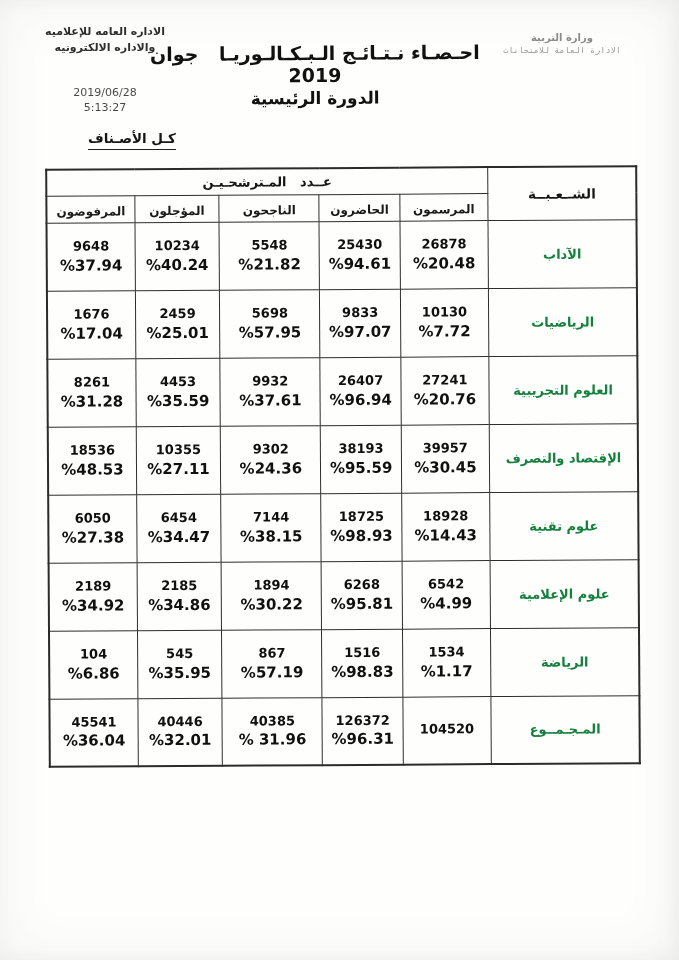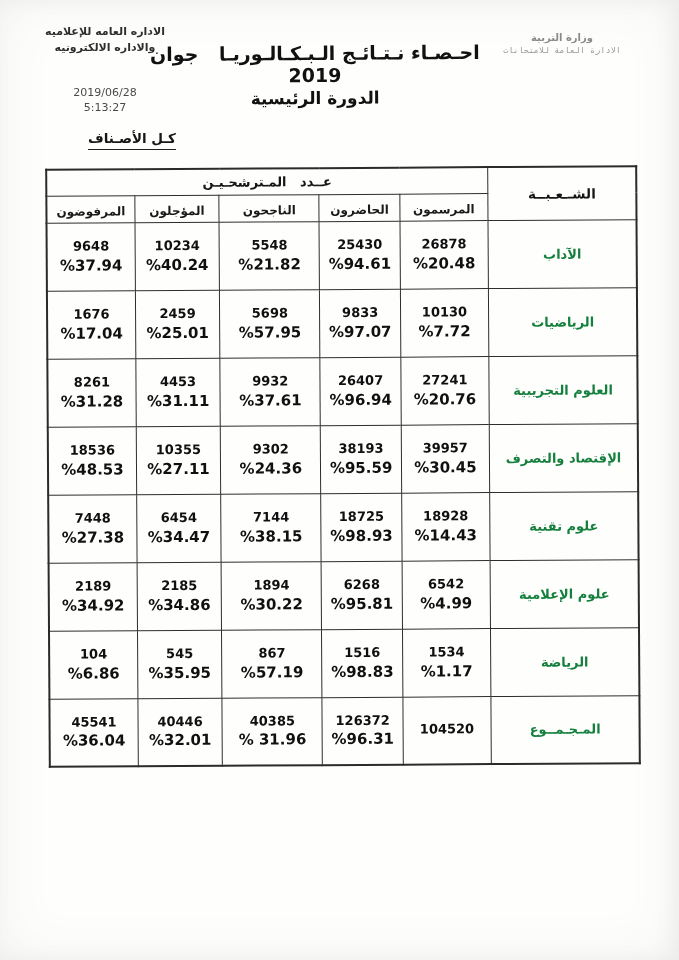--- a/index.html
+++ b/index.html
@@ -181,21 +181,21 @@
           <td>
             <div class="num">26407</div>
             <div class="pct">%96.94</div>
           </td>
           <td>
             <div class="num">9932</div>
             <div class="pct">%37.61</div>
           </td>
           <td>
             <div class="num">4453</div>
-            <div class="pct">%31.11</div>
+            <div class="pct">%35.59</div>
           </td>
           <td>
             <div class="num">8261</div>
             <div class="pct">%31.28</div>
           </td>
         </tr>
         <tr>
           <td class="branch">الإقتصاد والتصرف</td>
           <td>
             <div class="num">39957</div>
@@ -230,21 +230,21 @@
           </td>
           <td>
             <div class="num">7144</div>
             <div class="pct">%38.15</div>
           </td>
           <td>
             <div class="num">6454</div>
             <div class="pct">%34.47</div>
           </td>
           <td>
-            <div class="num">7448</div>
+            <div class="num">6050</div>
             <div class="pct">%27.38</div>
           </td>
         </tr>
         <tr>
           <td class="branch">علوم الإعلامية</td>
           <td>
             <div class="num">6542</div>
             <div class="pct">%4.99</div>
           </td>
           <td>

